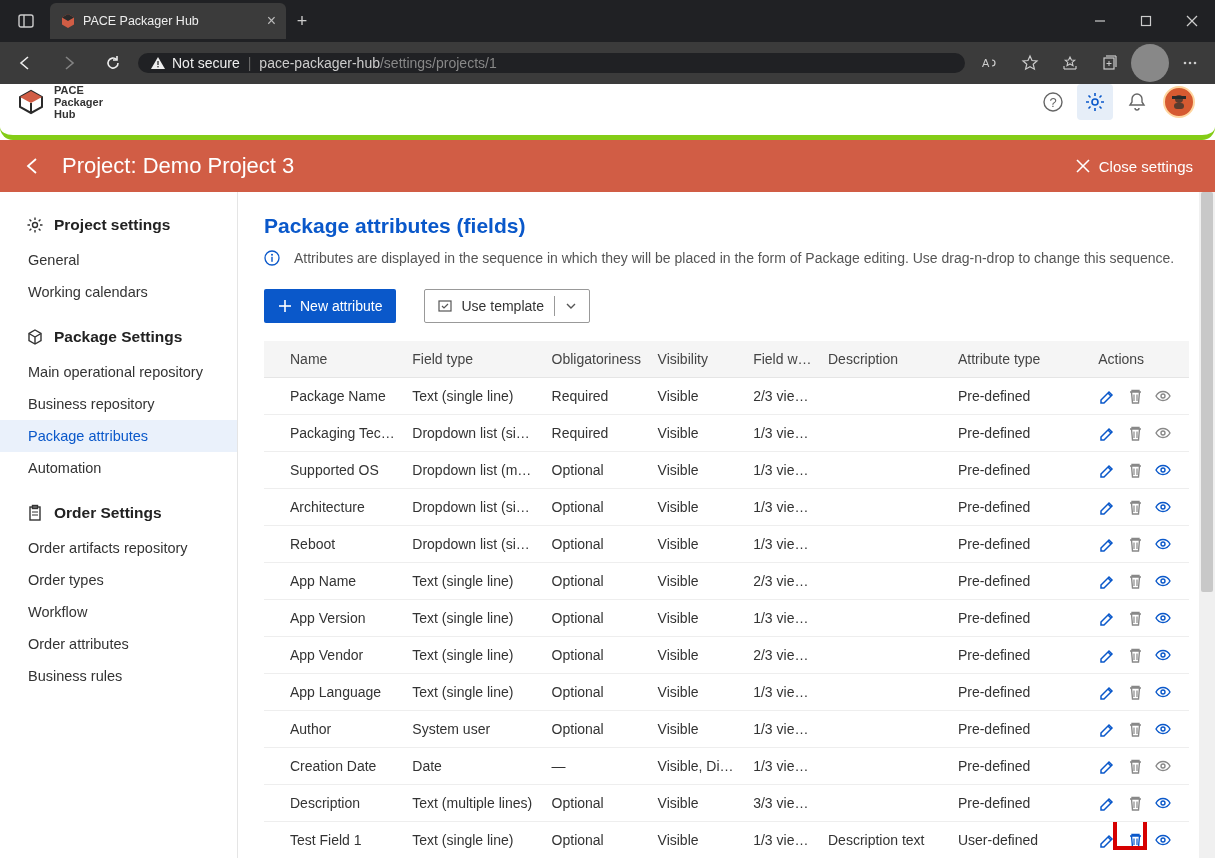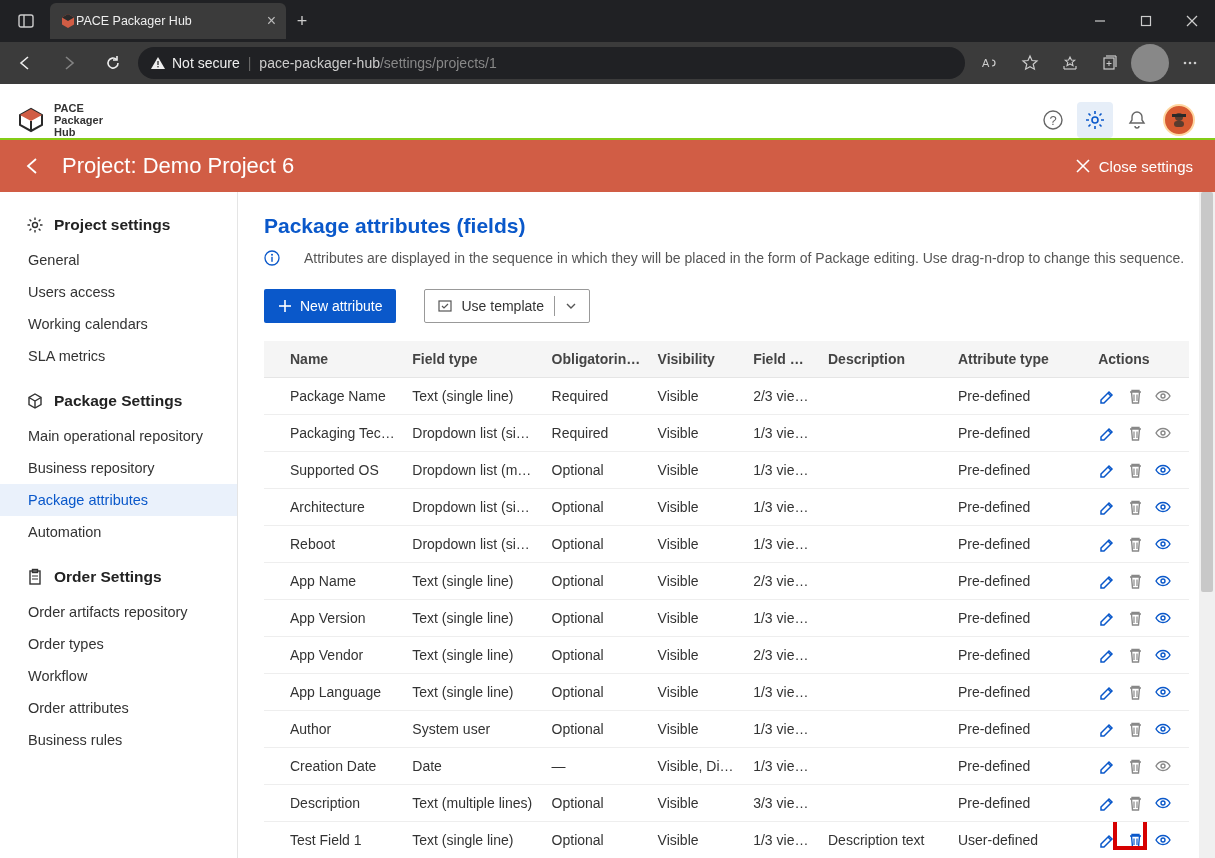--- a/index.html
+++ b/index.html
@@ -1,37 +1,37 @@
 <!DOCTYPE html>
 <html><head>
 <meta charset="utf-8">
 <style>
   * { box-sizing: border-box; margin: 0; padding: 0; }
   html, body { width: 1215px; height: 858px; font-family: "Segoe UI", Arial, sans-serif; overflow: hidden; background: #fff; }
   
   .browser-bar { background: #202124; height: 42px; display: flex; align-items: flex-end; }
   .tab-strip { display: flex; align-items: center; height: 42px; padding-left: 8px; }
   .tab-btn { width: 36px; height: 36px; display: flex; align-items: center; justify-content: center; color: #ccc; }
-  .tab { background: #3b3b3b; height: 36px; width: 236px; border-radius: 6px 6px 0 0; display: flex; align-items: center; padding: 0 10px; color: #eee; font-size: 12.5px; margin-left: 6px; gap: 0; }
+  .tab { background: #3b3b3b; height: 36px; width: 236px; border-radius: 6px 6px 0 0; display: flex; align-items: center; padding: 0 10px; color: #eee; font-size: 12.5px; margin-left: 6px; gap: 7px; }
   .tab .favicon { width: 16px; height: 16px; display: flex; align-items: center; justify-content: center; }
   .tab .close { margin-left: auto; font-size: 16px; color: #bbb; }
   .new-tab { width: 32px; height: 32px; color: #ccc; display: flex; align-items: center; justify-content: center; font-size: 18px; }
   .win-ctrls { margin-left: auto; display: flex; }
   .win-ctrls div { width: 46px; height: 42px; display: flex; align-items: center; justify-content: center; color: #ccc; }
   .addr-bar { background: #3b3b3b; height: 42px; display: flex; align-items: center; padding: 0 6px; gap: 6px; }
   .nav-btn { width: 38px; height: 38px; display: flex; align-items: center; justify-content: center; color: #eee; border-radius: 4px; }
-  .url-box { flex: 1; height: 32px; background: #202124; border-radius: 16px; display: flex; align-items: center; padding: 0 12px; color: #ccc; font-size: 14px; gap: 8px; }
+  .url-box { flex: 1; height: 20px; background: #202124; border-radius: 16px; display: flex; align-items: center; padding: 0 12px; color: #ccc; font-size: 14px; gap: 8px; }
   .url-box .notsecure { color: #eee; display: flex; align-items: center; gap: 6px; }
   .url-box .sep { color: #666; }
   .url-box .path-dim { color: #888; }
   .addr-icons { display: flex; gap: 2px; }
   .addr-icons div { width: 38px; height: 38px; display: flex; align-items: center; justify-content: center; color: #ccc; }
   .profile-dot { width: 28px; height: 28px; border-radius: 50%; background: #888; }
   
-  .app-header { height: 56px; display: flex; align-items: flex-end; padding: 0 18px; border-bottom: 2px solid #84cc16; }
+  .app-header { height: 56px; display: flex; align-items: flex-start; padding: 0 18px; border-bottom: 5px solid #84cc16; border-radius: 13px; }
   .logo-wrap { display: flex; align-items: center; gap: 10px; }
   .logo-cube { width: 26px; height: 26px; position: relative; }
   .logo-text { font-size: 11px; line-height: 1.1; font-weight: 600; color: #333; }
   .hdr-icons { margin-left: auto; display: flex; gap: 6px; }
   .hdr-ic { width: 36px; height: 36px; display: flex; align-items: center; justify-content: center; color: #555; border-radius: 4px; }
   .hdr-ic.active { background: #e6eef8; color: #0a58ca; }
   .avatar { width: 32px; height: 32px; border-radius: 50%; background: #d65a31; border: 2px solid #ffd6a0; display: flex; align-items: center; justify-content: center; }
   
   .proj-bar { background: #d15d45; height: 52px; display: flex; align-items: center; padding: 0 22px; color: #fff; }
   .proj-bar .back { margin-right: 18px; }
@@ -40,29 +40,29 @@
   
   .body-wrap { display: flex; height: calc(858px - 42px - 42px - 56px - 52px); }
   .sidebar { width: 238px; border-right: 1px solid #e5e5e5; padding: 18px 0 0 0; overflow-y: auto; font-size: 14.5px; }
   .sb-head { display: flex; align-items: center; gap: 10px; padding: 6px 22px 10px 26px; font-weight: 600; color: #222; font-size: 15.5px; }
   .sb-item { padding: 8px 22px 8px 28px; color: #333; cursor: pointer; }
   .sb-item.active { background: #eaf1fb; color: #0a58ca; }
   .sb-group { margin-top: 14px; }
   
   .main { flex: 1; padding: 22px 26px 0 26px; overflow-y: auto; position: relative; }
   .main h2 { color: #0a58ca; font-weight: 700; font-size: 21px; margin-bottom: 10px; }
-  .info-row { color: #555; font-size: 14px; display: flex; gap: 24px; margin-bottom: 20px; line-height: 1.5; }
+  .info-row { color: #555; font-size: 14px; display: flex; gap: 14px; margin-bottom: 20px; line-height: 1.5; }
   .info-ic { color: #0a58ca; flex-shrink: 0; margin-top: 2px; }
   .btn-row { display: flex; gap: 28px; margin-bottom: 18px; }
   .btn-primary { background: #0a58ca; color: #fff; border: none; height: 34px; padding: 0 14px; display: flex; align-items: center; gap: 8px; font-size: 14px; border-radius: 2px; cursor: pointer; }
   .btn-outline { background: #fff; border: 1px solid #999; height: 34px; padding: 0 12px; display: flex; align-items: center; gap: 8px; font-size: 14px; border-radius: 2px; cursor: pointer; color: #333; }
   .btn-outline .divider { width: 1px; height: 20px; background: #999; margin: 0 2px; }
   
   table.grid { width: 100%; border-collapse: collapse; font-size: 14px; table-layout: fixed; }
-  table.grid th { text-align: left; background: #f5f5f5; padding: 10px 8px; font-weight: 700; color: #444; border-bottom: 1px solid #e5e5e5; white-space: nowrap; overflow: hidden; text-overflow: ellipsis; }
+  table.grid th { text-align: left; background: #f5f5f5; padding: 10px 8px; font-weight: 400; color: #444; border-bottom: 1px solid #e5e5e5; white-space: nowrap; overflow: hidden; text-overflow: ellipsis; }
   table.grid td { padding: 9px 8px; border-bottom: 1px solid #eee; color: #333; white-space: nowrap; overflow: hidden; text-overflow: ellipsis; }
   table.grid th:first-child, table.grid td:first-child { padding-left: 26px; }
   .actions { display: flex; gap: 10px; align-items: center; }
   .ic { width: 18px; height: 18px; display: inline-flex; align-items: center; justify-content: center; cursor: pointer; }
   .ic.edit { color: #0a58ca; }
   .ic.del { color: #888; }
   .ic.del.en { color: #0a58ca; }
   .ic.eye { color: #888; }
   .ic.eye.en { color: #0a58ca; }
   .highlight-box { position: absolute; border: 4px solid #d60000; pointer-events: none; }
@@ -230,21 +230,21 @@
     </div>
   </div>
 </div>
 
 <div class="proj-bar">
   <span class="back">
       <svg width="22" height="22" viewBox="0 0 22 22">
         <path d="M14 4 L6 11 L14 18" fill="none" stroke="#fff" stroke-width="1.8"></path>
       </svg>
     </span>
-  <h1>Project: Demo Project 6</h1>
+  <h1>Project: Demo Project 3</h1>
   <div class="close-set">
     <svg width="16" height="16">
         <line x1="2" y1="2" x2="14" y2="14" stroke="#fff" stroke-width="1.6"></line>
         <line x1="14" y1="2" x2="2" y2="14" stroke="#fff" stroke-width="1.6"></line>
       </svg>
     <span>Close settings</span>
   </div>
 </div>
 
 <div class="body-wrap">
@@ -253,23 +253,21 @@
         <div class="sb-head">
           <span>
             <svg width="18" height="18" viewBox="0 0 18 18">
               <circle cx="9" cy="9" r="2.5" fill="none" stroke="#333" stroke-width="1.4"></circle>
               <path d="M9 1.5v2.5M9 14v2.5M1.5 9H4M14 9h2.5M3.5 3.5l1.8 1.8M12.7 12.7l1.8 1.8M14.5 3.5l-1.8 1.8M5.3 12.7l-1.8 1.8" stroke="#333" stroke-width="1.4"></path>
             </svg>
           </span>
           <span>Project settings</span>
         </div>
         <div class="sb-item">General</div>
-        <div class="sb-item">Users access</div>
         <div class="sb-item">Working calendars</div>
-        <div class="sb-item">SLA metrics</div>
       </div>
       <div class="sb-group">
         <div class="sb-head">
           <span>
             <svg width="18" height="18" viewBox="0 0 18 18">
               <polygon points="9,2 15,5.5 15,12.5 9,16 3,12.5 3,5.5" fill="none" stroke="#333" stroke-width="1.4"></polygon>
               <path d="M3 5.5L9 9l6-3.5M9 9v7" fill="none" stroke="#333" stroke-width="1.4"></path>
             </svg>
           </span>
           <span>Package Settings</span>

